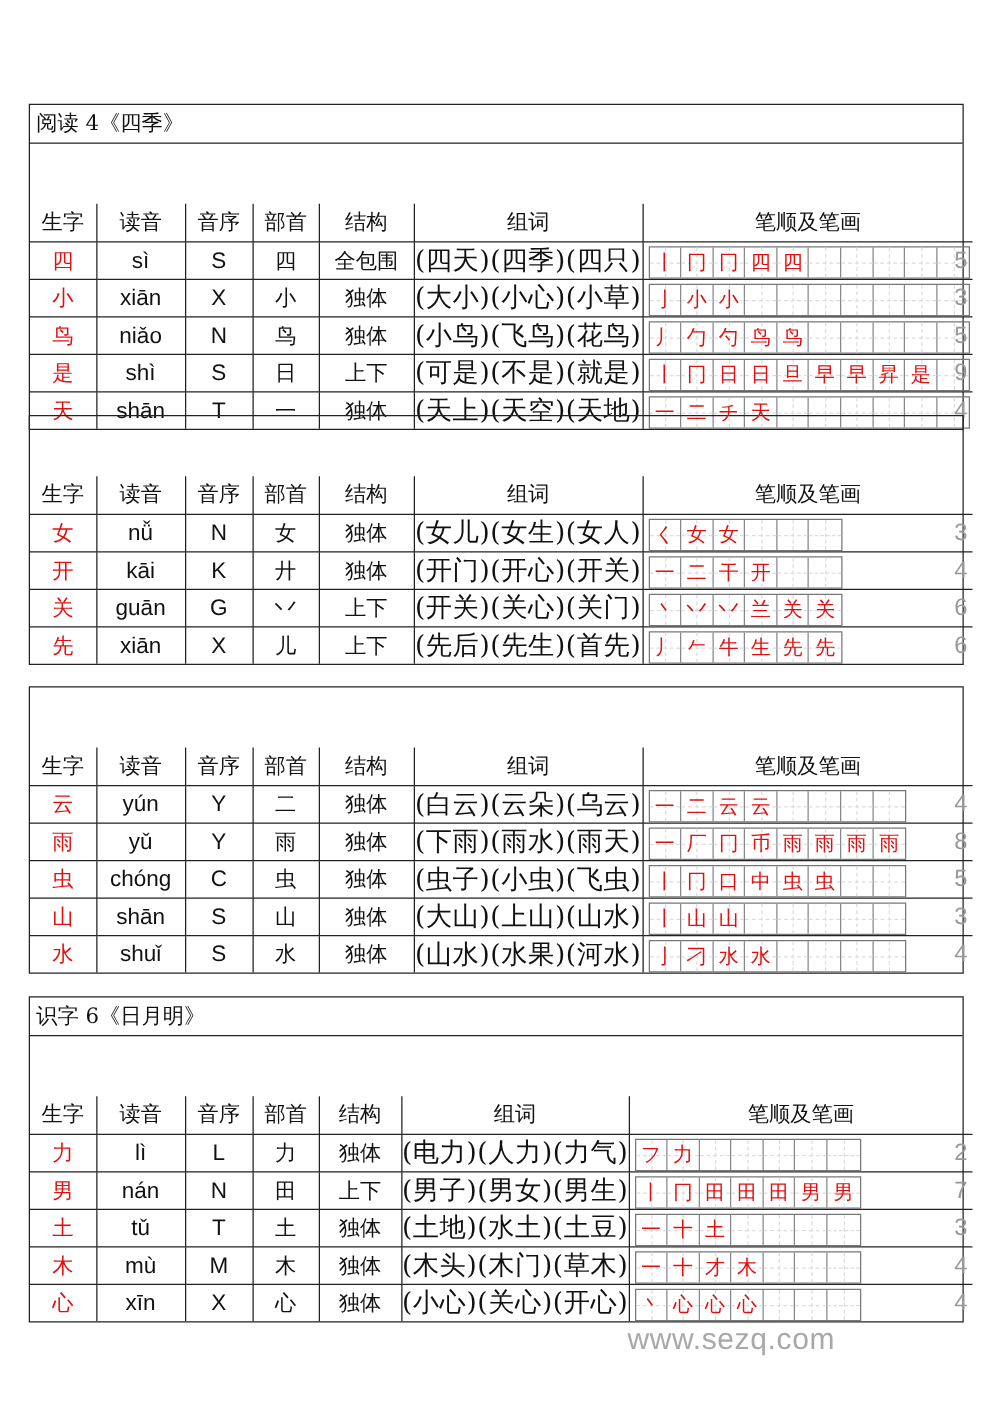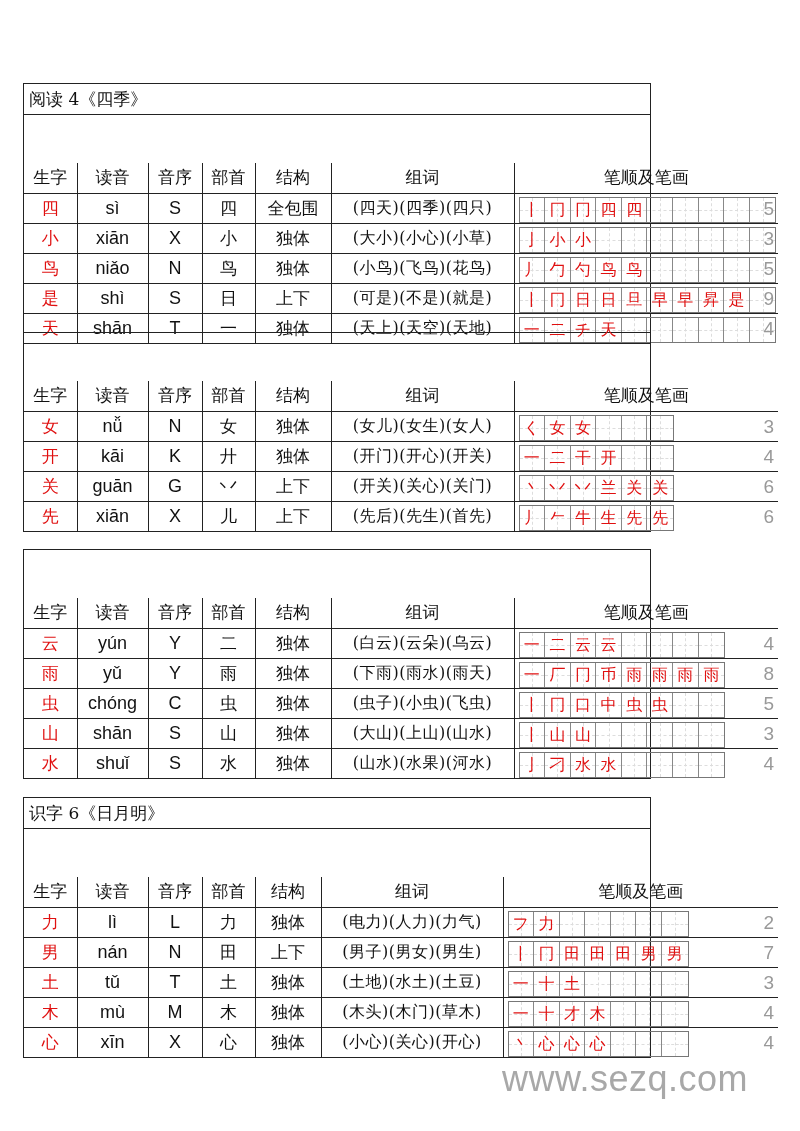--- a/index.html
+++ b/index.html
@@ -1,42 +1,42 @@
 <!DOCTYPE html>
 <html><head>
 <meta charset="utf-8">
 <style>
   html, body { margin: 0; padding: 0; background: #ffffff; }
   body { width: 800px; height: 1131px; position: relative; overflow: hidden;
          font-family: "DejaVu Sans", "Liberation Sans", sans-serif; color: #111; }
-  .section { position: absolute; left: 23px; width: 628px; border: 1.5px solid #222; box-sizing: border-box; }
+  .section { position: absolute; left: 23px; width: 748px; border: 1.5px solid #222; box-sizing: border-box; }
   .sec-title { height: 31px; line-height: 31px; padding-left: 5px; font-size: 17px; border-bottom: 1.5px solid #222; box-sizing: border-box; font-family: "DejaVu Serif", serif; }
   table { border-collapse: collapse; width: 100%; table-layout: fixed; margin-top: 48px; }
   td, th { border: 1px solid #222; height: 30px; padding: 0; text-align: center; font-weight: normal; font-size: 17px; box-sizing: border-box; }
   tr:first-child td, tr:first-child th { border-top: none; }
   td:first-child, th:first-child { border-left: none; }
   td:last-child, th:last-child { border-right: none; }
   tr:last-child td { border-bottom: none; }
   th { font-family: "DejaVu Serif", serif; }
   .char { color: #e01010; font-family: "DejaVu Serif", serif; }
   .pinyin { font-family: "Liberation Sans", sans-serif; font-size: 18px; }
   .letter { font-family: "Liberation Sans", sans-serif; font-size: 18px; }
   .radical, .struct { font-family: "DejaVu Serif", serif; }
-  .words { font-family: "DejaVu Serif", serif; font-size: 16px; letter-spacing: 0.5px; white-space: nowrap; text-align: center; }
+  .words { font-family: "DejaVu Serif", serif; font-size: 21px; letter-spacing: 0.5px; white-space: nowrap; text-align: center; }
   .stroke-cell { position: relative; text-align: left; }
   .grid { position: absolute; left: 4px; top: 3px; height: 24px; display: flex; border: 1px solid #777; }
   .g { width: 25.6px; height: 24px; border-right: 1px solid #888; position: relative; box-sizing: border-box;
        font-family: "DejaVu Serif", serif; font-size: 16px; line-height: 24px; text-align: center; color: #111; }
   .g:last-child { border-right: none; }
   .g::before { content: ""; position: absolute; left: 50%; top: 0; bottom: 0; border-left: 1px dashed #ddd; }
   .g::after { content: ""; position: absolute; top: 50%; left: 0; right: 0; border-top: 1px dashed #ddd; }
   .g span { position: relative; z-index: 1; }
   .g.red span { color: #e01010; }
   .count { position: absolute; right: 4px; top: 0; line-height: 30px; font-family: "Liberation Sans", sans-serif; font-size: 19px; color: #999; }
-  .watermark { position: absolute; left: 502px; top: 1058px; font-family: "Liberation Sans", sans-serif; font-size: 36px; color: #a8a8a8; letter-spacing: 0.5px; }
+  .watermark { position: absolute; left: 502px; top: 1058px; font-family: "Liberation Sans", sans-serif; font-size: 24px; color: #a8a8a8; letter-spacing: 0.5px; }
 </style>
 </head>
 <body>
 
 <div class="section" style="top:83px;">
   <div class="sec-title">阅读 4《四季》</div>
   <table>
       <colgroup>
         <col style="width:53px">
         <col style="width:71px">

